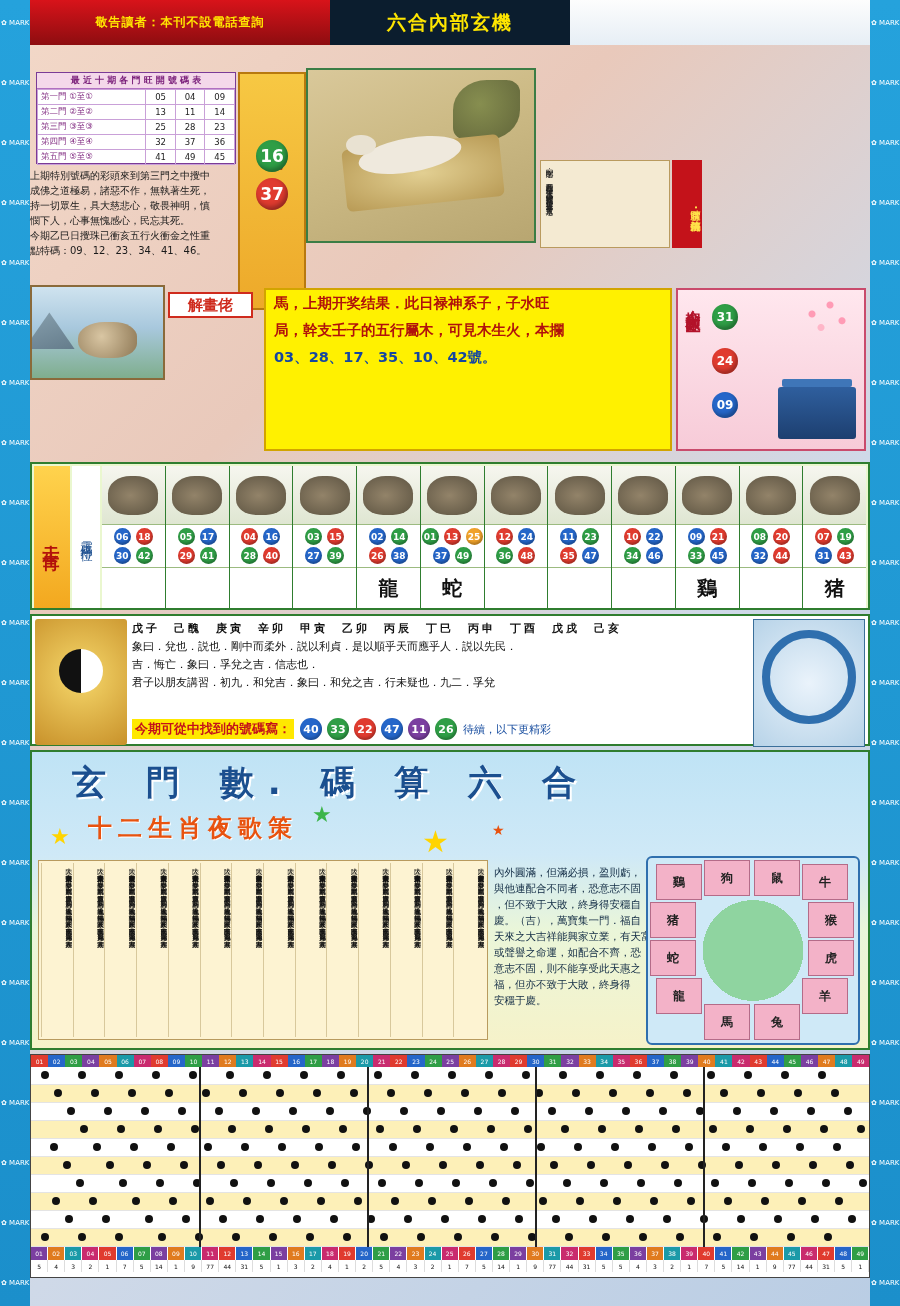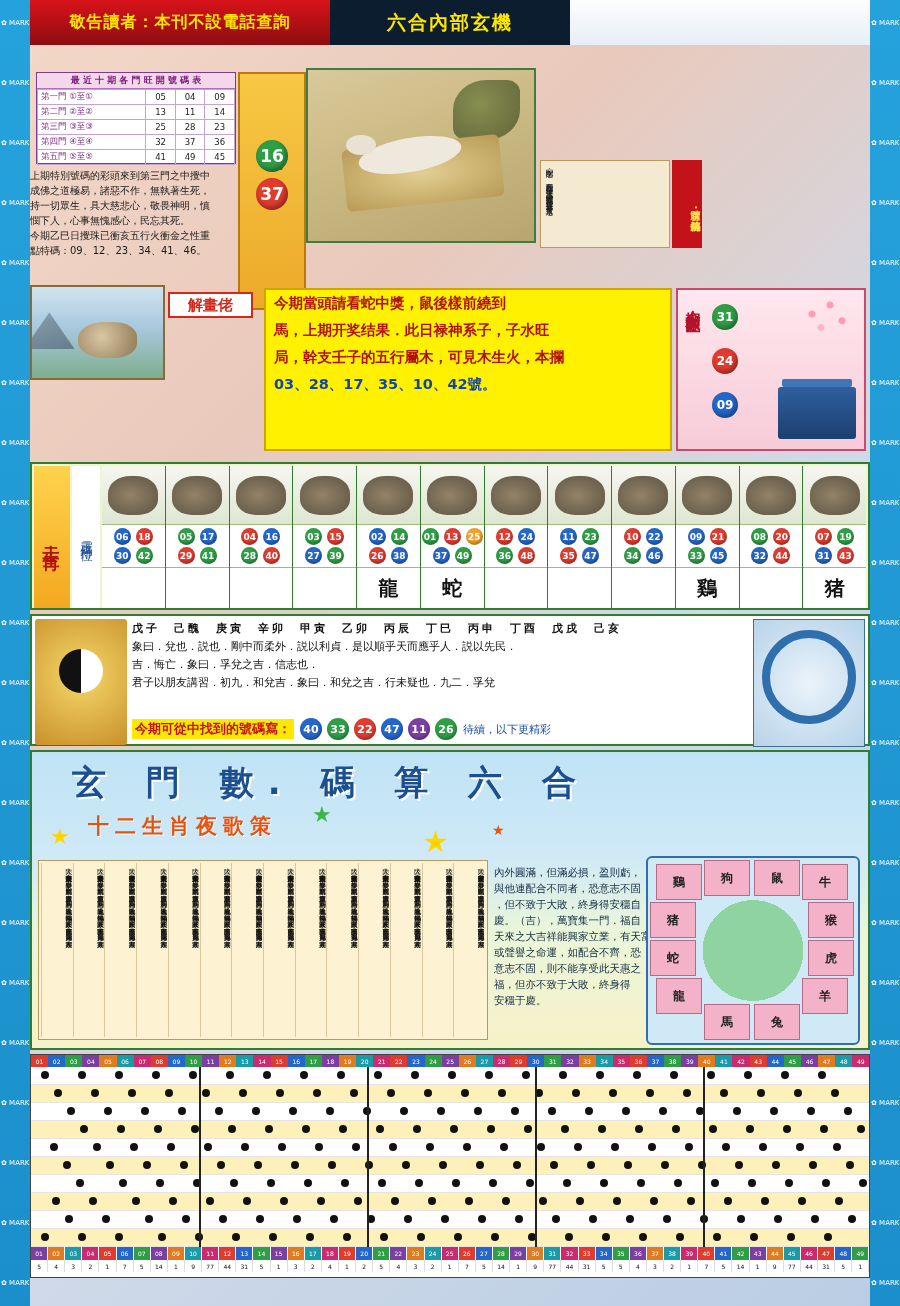--- a/index.html
+++ b/index.html
@@ -15,21 +15,21 @@
         background:linear-gradient(180deg,#25a2dc,#1b8fcb);overflow:hidden;}
   .rail.left{left:0;}
   .rail.right{right:0;}
   .rail .tick{position:absolute;left:1px;width:28px;color:#fff;font-size:7px;
         letter-spacing:0;white-space:nowrap;text-align:center;}
 
   
   .topband{position:absolute;left:30px;top:0;width:840px;height:45px;overflow:hidden;}
   .topband-left{position:absolute;left:0;top:0;width:300px;height:45px;
       background:linear-gradient(180deg,#d8131a,#8d0d10);color:#ffe600;
-      font-size:16px;font-weight:bold;display:flex;align-items:center;justify-content:center;
+      font-size:12px;font-weight:bold;display:flex;align-items:center;justify-content:center;
       font-family:"DejaVu Sans",sans-serif;letter-spacing:1px;}
   .topband-mid{position:absolute;left:300px;top:0;width:240px;height:45px;
       background:#0b1d2e;color:#ffe600;font-size:19px;font-weight:bold;
       display:flex;align-items:center;justify-content:center;letter-spacing:2px;}
   .topband-right{position:absolute;left:540px;top:0;width:300px;height:45px;
       background:linear-gradient(180deg,#fdfdfd,#e6eef5);}
 
   .headline{position:absolute;left:520px;top:40px;width:360px;text-align:center;color:#18324f;}
   .issue{font-size:27px;font-weight:bold;letter-spacing:1px;}
   .lastres{font-size:13.5px;font-weight:bold;margin-top:9px;color:#0f2c4c;}
@@ -144,21 +144,21 @@
   .bazi-bottom{position:absolute;left:100px;right:118px;bottom:3px;height:24px;display:flex;align-items:center;gap:6px;}
   .bazi-bottom .lead{color:#c4121a;font-size:13px;font-weight:bold;background:#ffe800;padding:1px 3px;}
   .bazi-bottom .tail{color:#1a4fa0;font-size:11px;}
   .bazi-bottom .nb{width:22px;height:22px;font-size:11px;}
 
   
   .banner{left:30px;top:750px;width:840px;height:300px;border:2px solid #2f7d2f;overflow:hidden;
      background:linear-gradient(180deg,#bfe3f5 0%,#cfe9f7 35%,#eaf6d9 60%,#f6f2c9 100%);}
   .banner .title{position:absolute;left:40px;top:8px;font-size:34px;font-weight:bold;color:#1b4f8f;
      letter-spacing:14px;text-shadow:2px 2px 0 #fff;}
-  .banner .subtitle{position:absolute;left:56px;top:60px;font-size:21px;font-weight:bold;color:#e8520f;
+  .banner .subtitle{position:absolute;left:56px;top:60px;font-size:24px;font-weight:bold;color:#e8520f;
      letter-spacing:6px;text-shadow:1px 1px 0 #fff;}
   .banner .star{position:absolute;color:#ffd400;font-size:22px;}
   .poem{position:absolute;left:6px;top:108px;width:450px;height:180px;background:#fdf3d2;
      border:1px solid #b89a5e;display:flex;padding:2px;box-sizing:border-box;}
   .poem .col{flex:1;writing-mode:vertical-rl;font-size:6.6px;line-height:9px;color:#111;
      border-left:1px solid #d8c89c;overflow:hidden;}
   .note{position:absolute;left:462px;top:112px;width:170px;font-size:10.5px;line-height:16px;color:#102a43;}
   .wheel{position:absolute;right:8px;top:104px;width:210px;height:185px;
      background:radial-gradient(circle at 50% 50%,#8fd4a0 0 36%,#cfe9f7 36% 100%);
      border:2px solid #2f6fae;border-radius:6px;}
@@ -310,21 +310,20 @@
     </div>
   <div class="box redtab">官贖 · 傳統法</div>
 
   <div class="box jiehua-img">
     <div class="mt"></div>
     <div class="ox"></div>
   </div>
   <div class="box jiehua-lbl">解畫佬</div>
 
   <div class="box pred" id="predBox">
-      <p>今期當頭請看蛇中獎，鼠後樣前繞到</p>
       <p>馬，上期开奖结果．此日禄神系子，子水旺</p>
       <p>局，幹支壬子的五行屬木，可見木生火，本攔</p>
       <p><span class="blue">03、28、17、35、10、42號。</span></p>
     </div>
 
   <div class="box firehot">
     <div class="blossom"></div>
     <div class="books"></div>
     <div class="vt">今期火數生旺</div>
     <div id="fireBalls">

